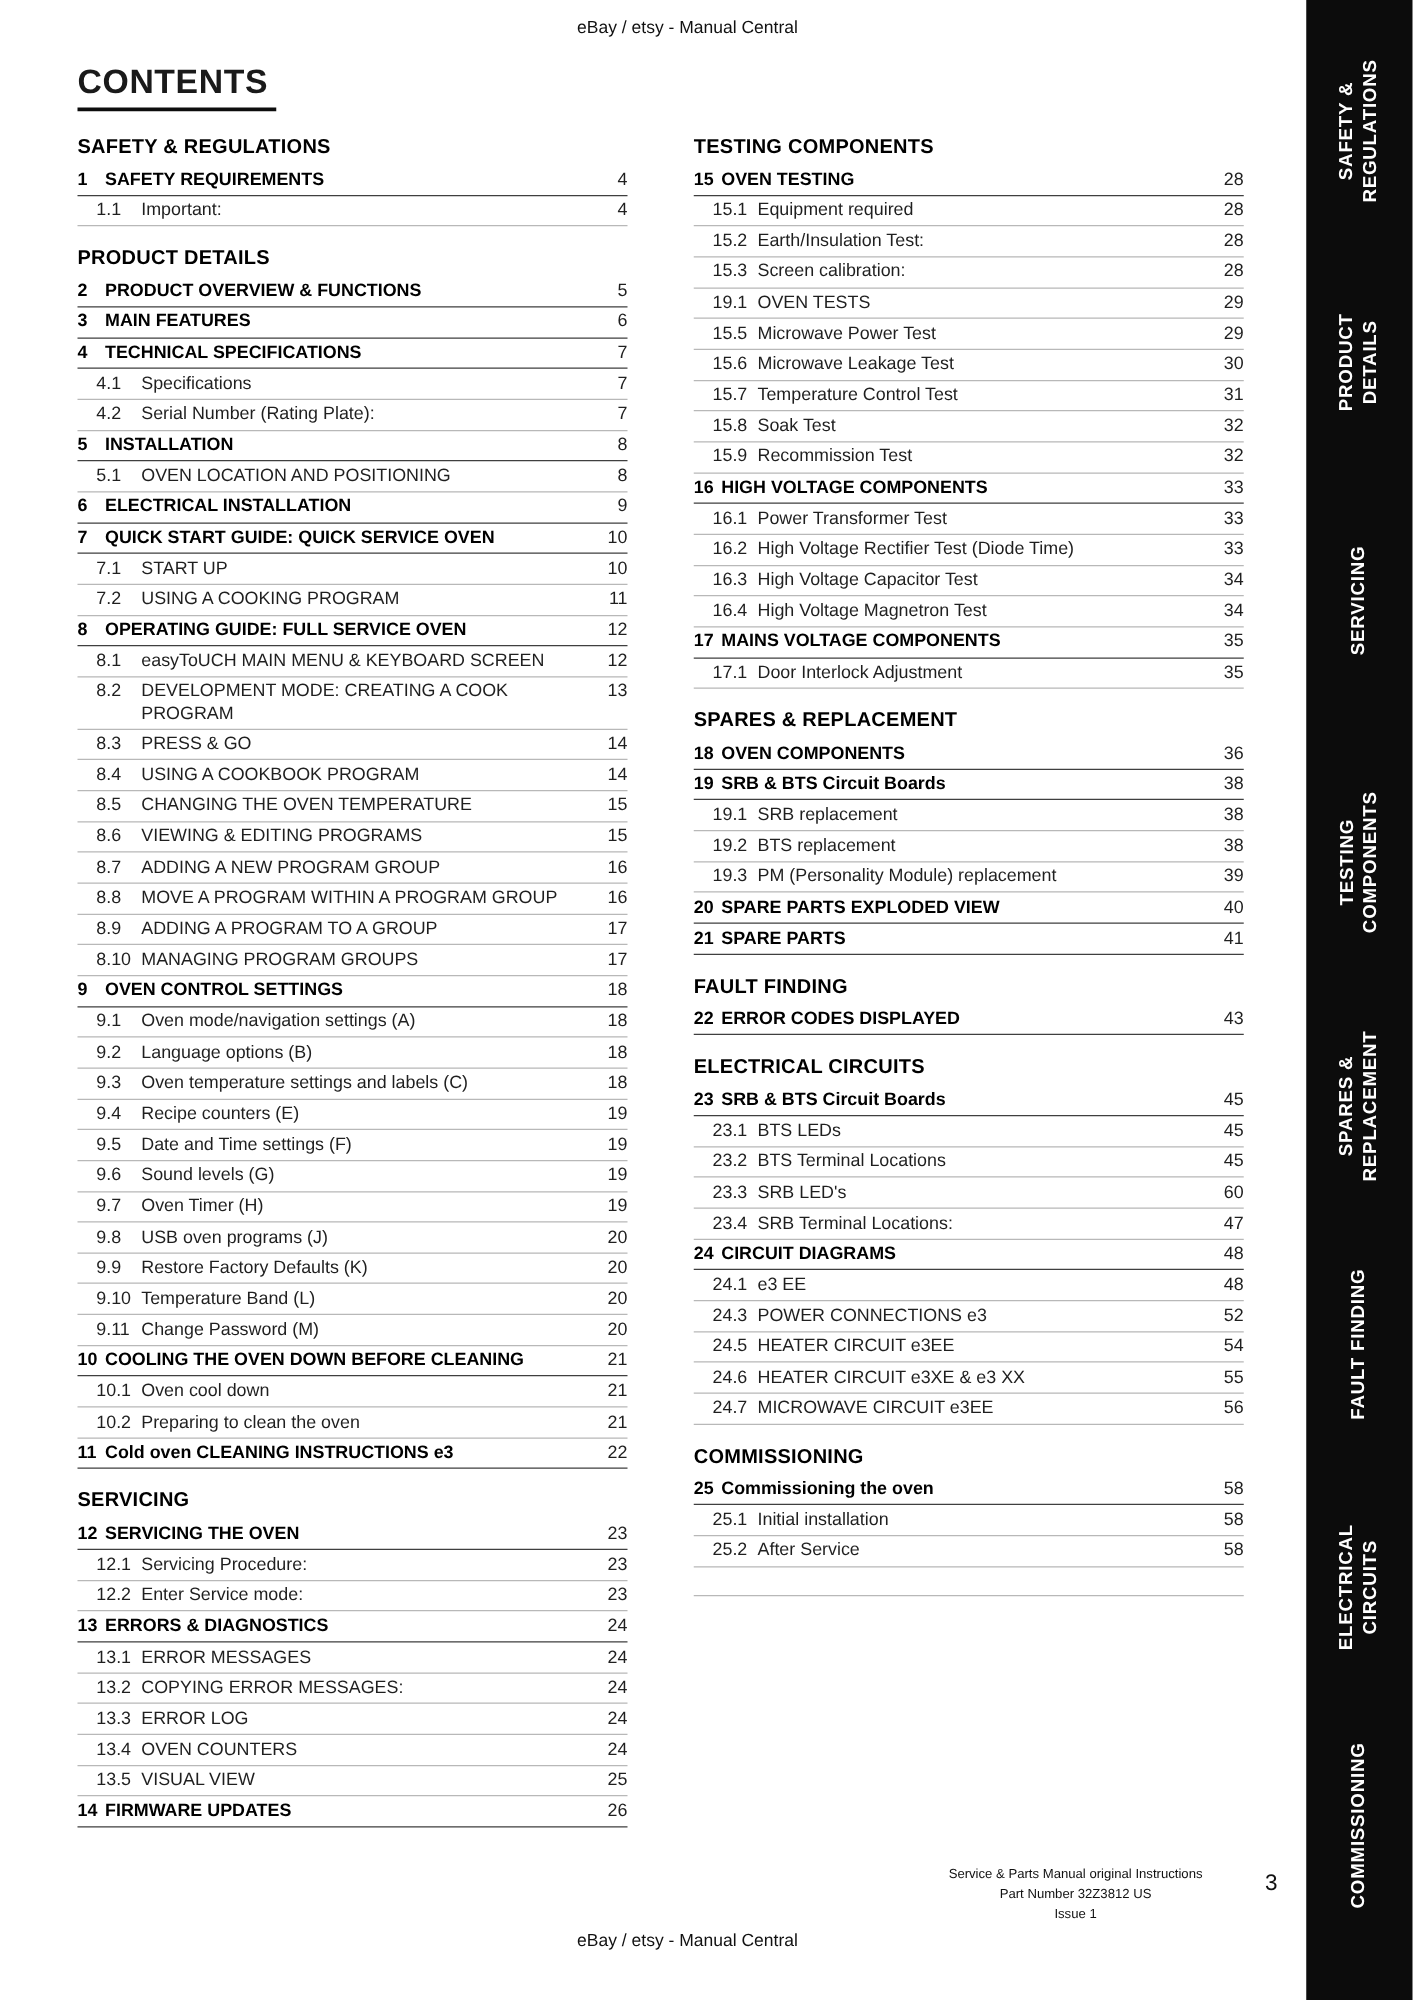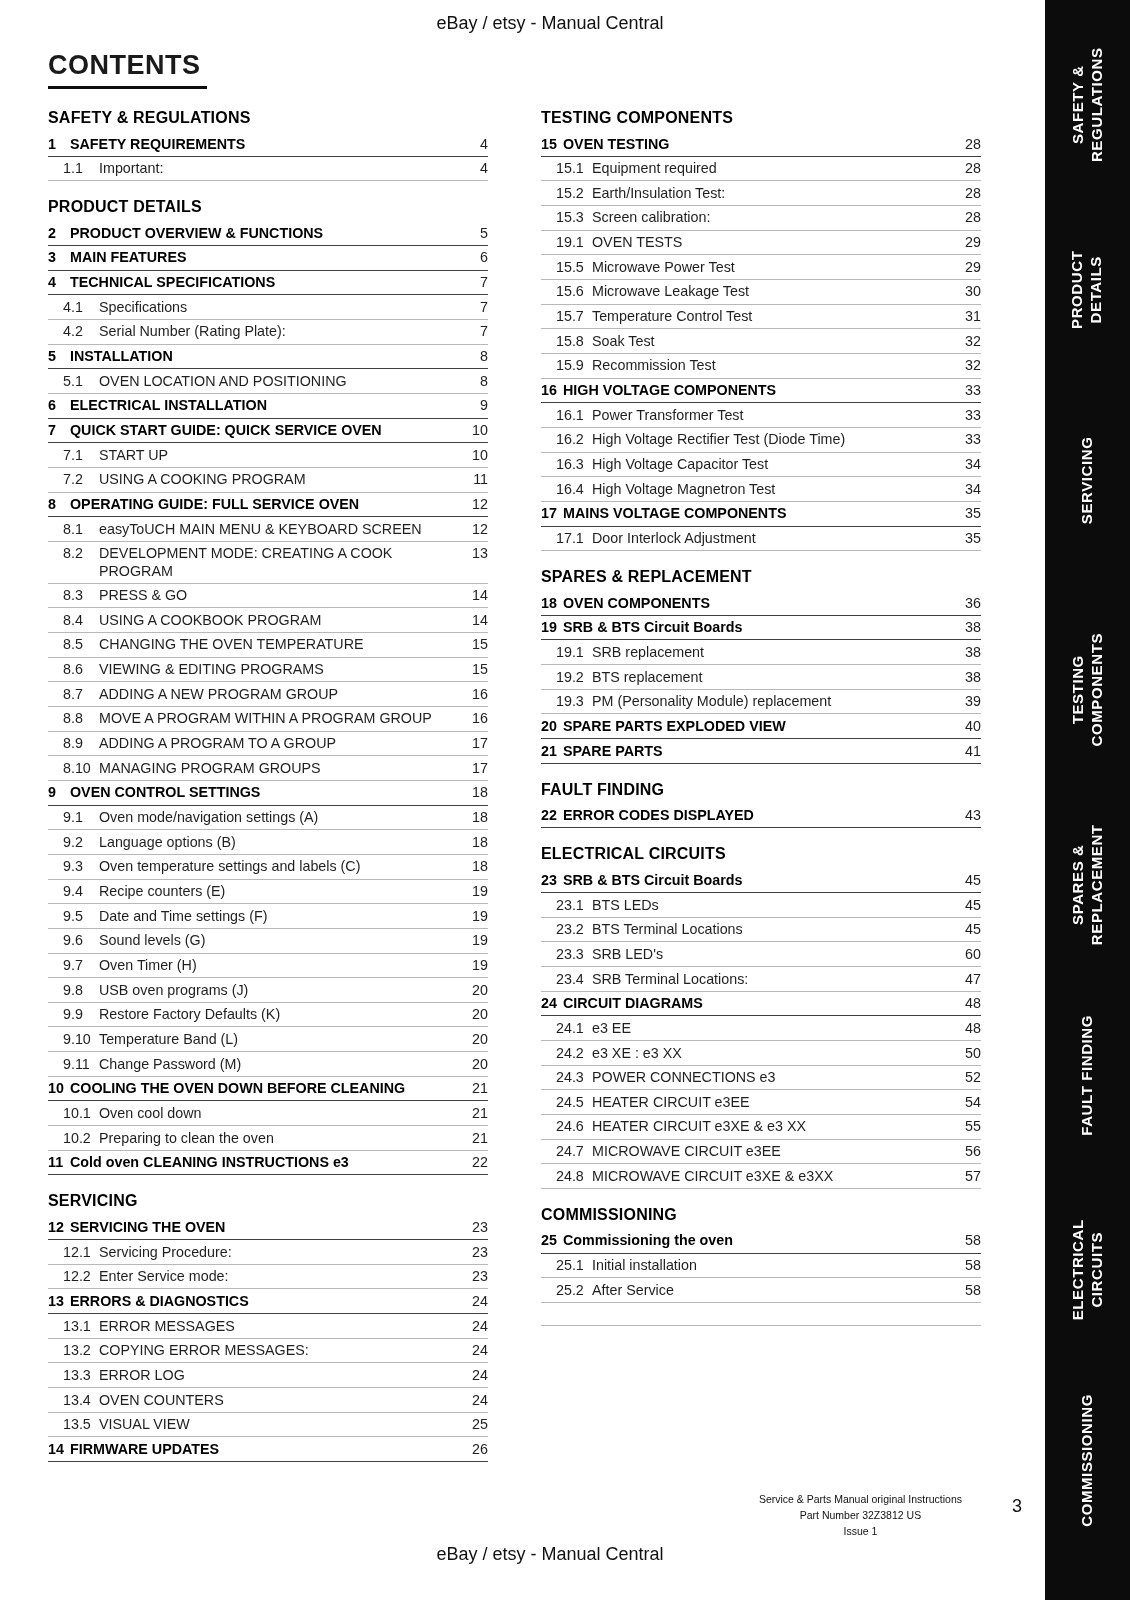--- a/index.html
+++ b/index.html
@@ -9,27 +9,27 @@
     background:#ffffff;
     font-family:"Liberation Sans", sans-serif;
     color:#1a1a1a;
     position:relative;
     overflow:hidden;
   }
 
   
   .running-head {
     position:absolute; left:0; width:1100px; text-align:center;
-    font-size:18px; color:#111; font-weight:400;
+    font-size:14px; color:#111; font-weight:400;
   }
   .running-head.top { top:13px; }
   .running-head.bottom { top:1544px; }
 
   
-  .content { position:absolute; left:48px; top:50px; width:933px; }
+  .content { position:absolute; left:62px; top:50px; width:933px; }
 
   h1.contents-title {
     font-size:27px; font-weight:700; letter-spacing:0.5px;
     margin:0 0 0 0; padding:0 6px 5px 0;
     border-bottom:3px solid #0d0d0d;
     display:table;
   }
 
   .columns { display:flex; gap:53px; margin-top:20px; }
   .col { flex:1 1 0; min-width:0; }
@@ -514,48 +514,38 @@
           <span class="num">24</span>
           <span class="label">CIRCUIT DIAGRAMS</span>
           <span class="pg">48</span>
         </div>
         <div class="row l2">
           <span class="num">24.1</span>
           <span class="label">e3 EE</span>
           <span class="pg">48</span>
         </div>
         <div class="row l2">
-          <span class="num">24.2</span>
-          <span class="label">e3 XE : e3 XX</span>
-          <span class="pg">50</span>
-        </div>
-        <div class="row l2">
           <span class="num">24.3</span>
           <span class="label">POWER CONNECTIONS e3</span>
           <span class="pg">52</span>
         </div>
         <div class="row l2">
           <span class="num">24.5</span>
           <span class="label">HEATER CIRCUIT e3EE</span>
           <span class="pg">54</span>
         </div>
         <div class="row l2">
           <span class="num">24.6</span>
           <span class="label">HEATER CIRCUIT e3XE &amp; e3 XX</span>
           <span class="pg">55</span>
         </div>
         <div class="row l2">
           <span class="num">24.7</span>
           <span class="label">MICROWAVE CIRCUIT e3EE</span>
           <span class="pg">56</span>
-        </div>
-        <div class="row l2">
-          <span class="num">24.8</span>
-          <span class="label">MICROWAVE CIRCUIT e3XE &amp; e3XX</span>
-          <span class="pg">57</span>
         </div>
         <div class="sec-header">COMMISSIONING</div>
         <div class="row l1">
           <span class="num">25</span>
           <span class="label">Commissioning the oven</span>
           <span class="pg">58</span>
         </div>
         <div class="row l2">
           <span class="num">25.1</span>
           <span class="label">Initial installation</span>

